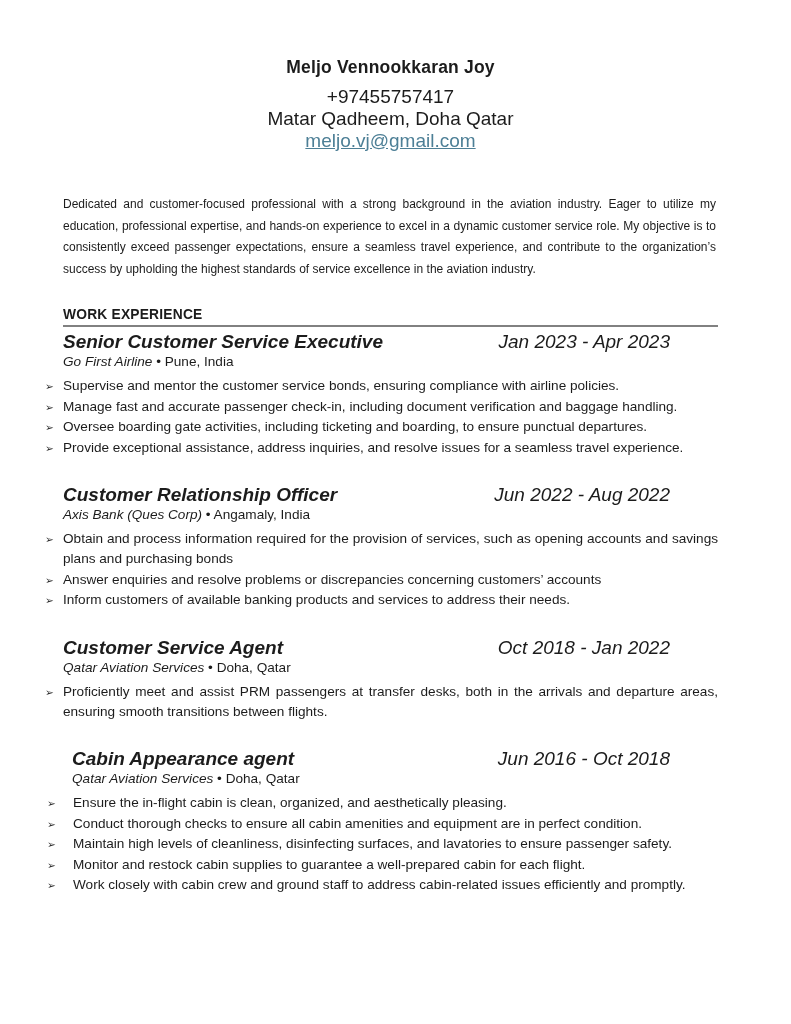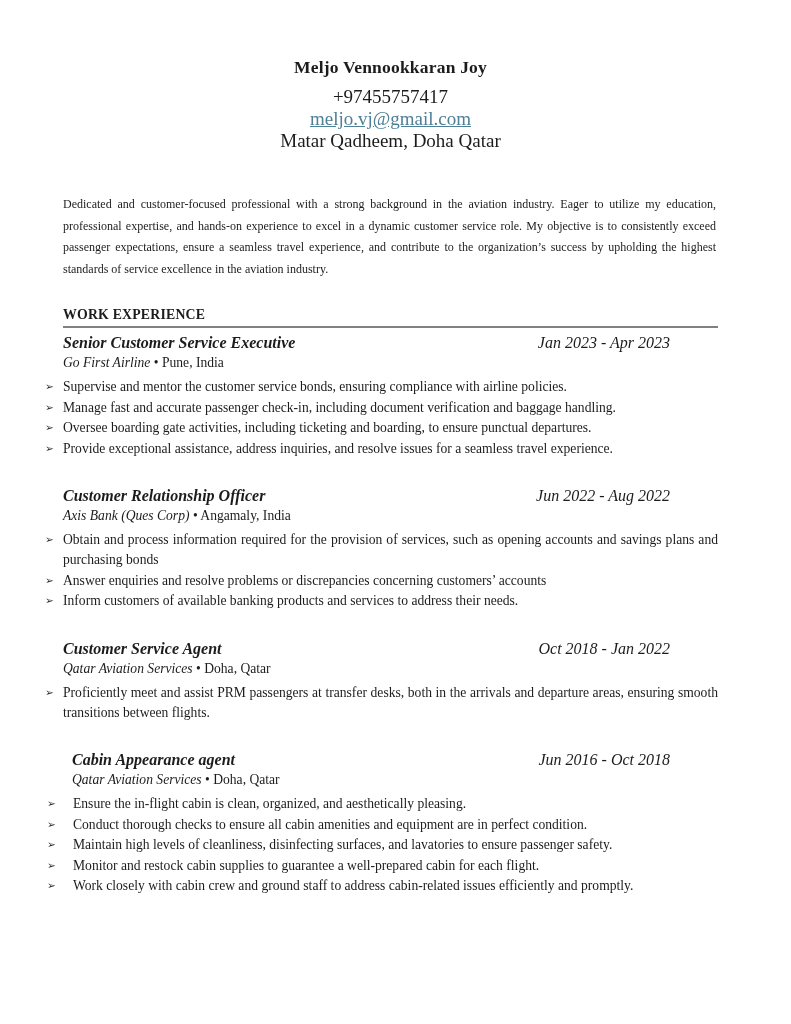--- a/index.html
+++ b/index.html
@@ -1,20 +1,20 @@
 <!DOCTYPE html>
 <html><head>
 <meta charset="utf-8">
 <style>
   html,body { margin:0; padding:0; background:#ffffff; }
   .page {
     width:791px; height:1024px;
     box-sizing:border-box;
     padding:57px 73px 0 63px;
-    font-family:Liberation Serif, serif;
+    font-family:Liberation Sans, sans-serif;
     color:#1c1c1c;
     background:#ffffff;
     overflow:hidden;
   }
 
   
   .resume-header { text-align:center; margin-bottom:42px; }
   .person-name { font-size:17.5px; font-weight:bold; margin:0 0 8px 0; letter-spacing:.2px; }
   .contact-line { font-size:19px; line-height:22px; }
   a.email-link { color:#4d7f96; text-decoration:underline; cursor:pointer; }
@@ -34,21 +34,21 @@
   }
 
   .experience-section { margin-top:27px; }
   .experience-section h2.section-heading { margin-bottom:5px; }
 
   
   .job { margin-top:0; }
   .job + .job { margin-top:27px; }
   .job-head {
     display:flex; justify-content:space-between;
-    font-size:16px; line-height:20px;text-align:right;
+    font-size:19px; line-height:20px;text-align:right;
   }
   .job-title { font-weight:bold; font-style:italic; }
   .job-dates { font-style:italic; padding-right:48px; white-space:nowrap; }
   .job-company-line { font-size:13.6px; line-height:20px; }
   .company-name { font-style:italic; }
 
   ul.bullet-list { list-style:none; margin:4px 0 0 0; padding:0; }
   ul.bullet-list li {
     display:flex;
     font-size:13.6px; line-height:20.4px;
@@ -65,24 +65,24 @@
   .job.wide .bullet-marker { flex-basis:26px; margin-left:-16px; }
 </style>
 </head>
 <body>
 
 <div class="page">
 
   <header class="resume-header">
     <h1 class="person-name">Meljo Vennookkaran Joy</h1>
     <div class="contact-line">+97455757417</div>
+    <div class="contact-line">Matar Qadheem, Doha Qatar</div>
     <div class="contact-line">
       <a class="email-link">meljo.vj@gmail.com</a>
     </div>
-    <div class="contact-line">Matar Qadheem, Doha Qatar</div>
   </header>
 
   <section class="summary-section">
     <p class="summary-body">Dedicated and customer-focused professional with a strong background in the aviation industry. Eager to utilize my education, professional expertise, and hands-on experience to excel in a dynamic customer service role. My objective is to consistently exceed passenger expectations, ensure a seamless travel experience, and contribute to the organization’s success by upholding the highest standards of service excellence in the aviation industry.</p>
   </section>
 
   <section class="experience-section">
     <h2 class="section-heading">WORK EXPERIENCE</h2>
 
     <article class="job">

